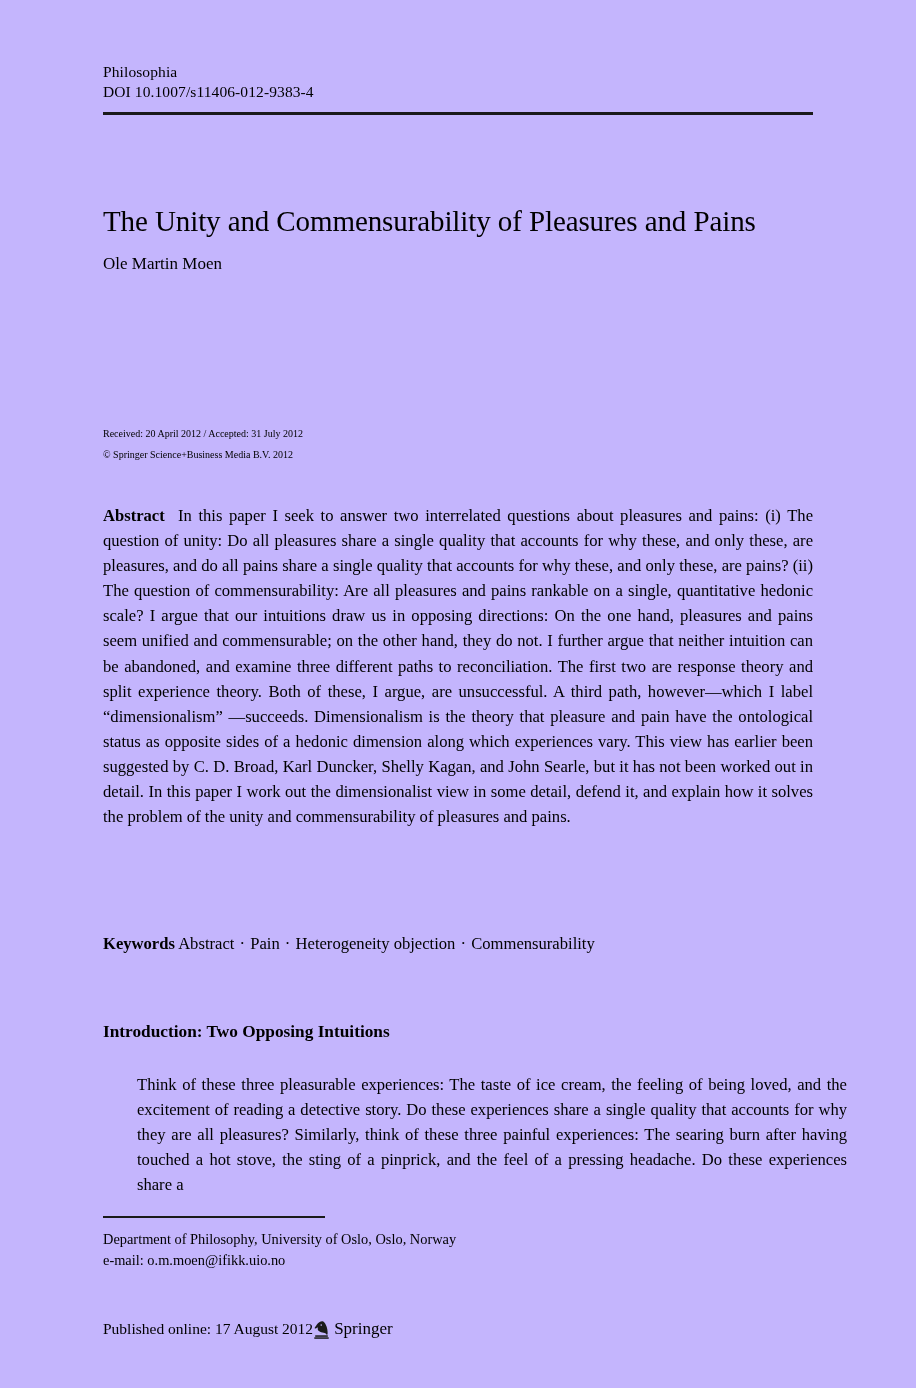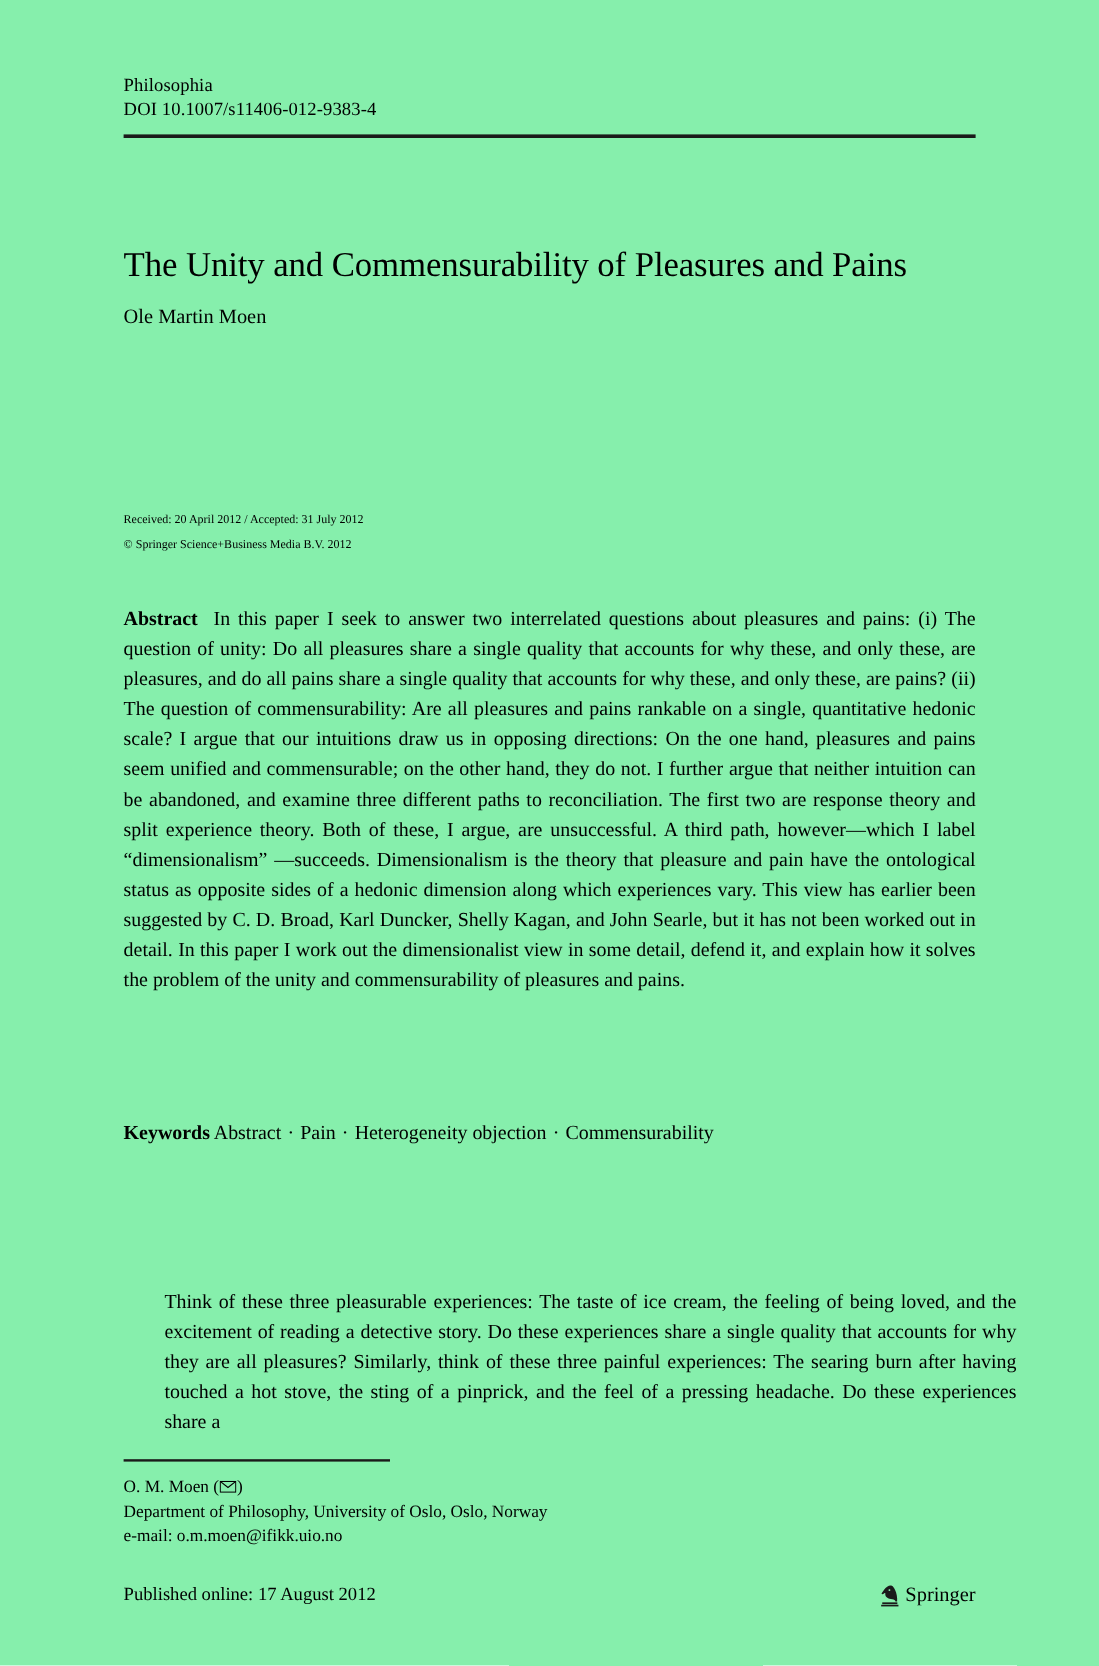--- a/index.html
+++ b/index.html
@@ -9,21 +9,21 @@
   }
   body {
     font-family: "Liberation Serif", "DejaVu Serif", serif;
     color: #000000;
     -webkit-font-smoothing: antialiased;
   }
   .page {
     position: relative;
     width: 916px;
     height: 1388px;
-    background: #86efac;
+    background: #c4b5fd;
     overflow: hidden;
     box-sizing: border-box;
   }
 
   
   .journal-header {
     position: absolute;
     left: 103px;
     top: 62px;
     width: 710px;
@@ -162,21 +162,21 @@
   .footer {
     position: absolute;
     left: 103px;
     top: 1318px;
     width: 710px;
     font-size: 15.5px;
     line-height: 22px;
   }
   .footer-inner {
     display: flex;
-    justify-content: space-between;
+    justify-content: flex-start;
     align-items: flex-end;
   }
   .springer-logo {
     display: flex;
     align-items: center;
     gap: 4px;
     font-size: 17px;
   }
   .knight-icon {
     display: inline-block;
@@ -207,29 +207,26 @@
 
   <div class="abstract">
     <span class="abstract-label">Abstract</span><span>&nbsp;&nbsp;<span>In this paper I seek to answer two interrelated questions about pleasures and pains: (i) The question of unity: Do all pleasures share a single quality that accounts for why these, and only these, are pleasures, and do all pains share a single quality that accounts for why these, and only these, are pains? (ii) The question of commensurability: Are all pleasures and pains rankable on a single, quantitative hedonic scale? I argue that our intuitions draw us in opposing directions: On the one hand, pleasures and pains seem unified and commensurable; on the other hand, they do not. I further argue that neither intuition can be abandoned, and examine three different paths to reconciliation. The first two are response theory and split experience theory. Both of these, I argue, are unsuccessful. A third path, however—which I label “dimensionalism” —succeeds. Dimensionalism is the theory that pleasure and pain have the ontological status as opposite sides of a hedonic dimension along which experiences vary. This view has earlier been suggested by C. D. Broad, Karl Duncker, Shelly Kagan, and John Searle, but it has not been worked out in detail. In this paper I work out the dimensionalist view in some detail, defend it, and explain how it solves the problem of the unity and commensurability of pleasures and pains.</span></span>
   </div>
 
   <div class="keywords">
     <span class="keywords-label">Keywords</span>
     <span id="keywords-list"> <span>Abstract</span><span class="kw-sep"> · </span><span>Pain</span><span class="kw-sep"> · </span><span>Heterogeneity objection</span><span class="kw-sep"> · </span><span>Commensurability</span></span>
   </div>
 
+  <h2 class="section-heading">Introduction: Two Opposing Intuitions</h2>
 
   <p class="body-para">Think of these three pleasurable experiences: The taste of ice cream, the feeling of being loved, and the excitement of reading a detective story. Do these experiences share a single quality that accounts for why they are all pleasures? Similarly, think of these three painful experiences: The searing burn after having touched a hot stove, the sting of a pinprick, and the feel of a pressing headache. Do these experiences share a</p>
 
   <div class="footnote-rule"></div>
   <div class="footnote">
-    <span class="fn-line"><span>O. M. Moen (</span><span class="env-icon"><svg width="14" height="10" viewBox="0 0 14 10">
-            <rect x="0.5" y="0.5" width="13" height="9" fill="none" stroke="#000" stroke-width="1"></rect>
-            <path d="M0.5 0.5 L7 5.6 L13.5 0.5" fill="none" stroke="#000" stroke-width="1"></path>
-          </svg></span><span>)</span></span>
     <span class="fn-line">Department of Philosophy, University of Oslo, Oslo, Norway</span>
     <span class="fn-line">e-mail: o.m.moen@ifikk.uio.no</span>
   </div>
 
   <div class="footer">
     <div class="footer-inner">
       <span>Published online: 17 August 2012</span>
       <span class="springer-logo">
         <span class="knight-icon">
           <svg width="17" height="19" viewBox="0 0 17 19">

